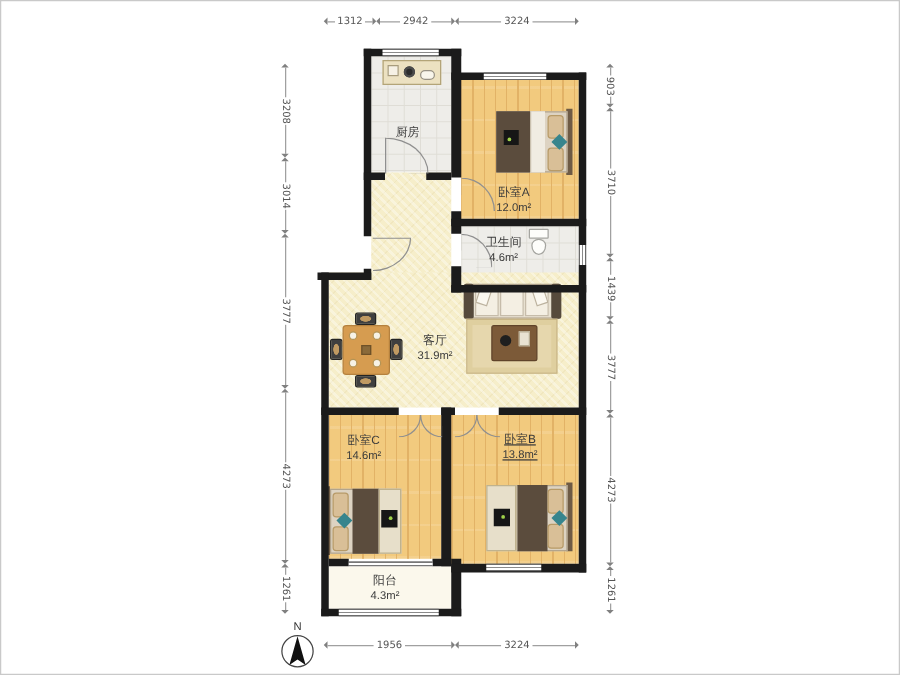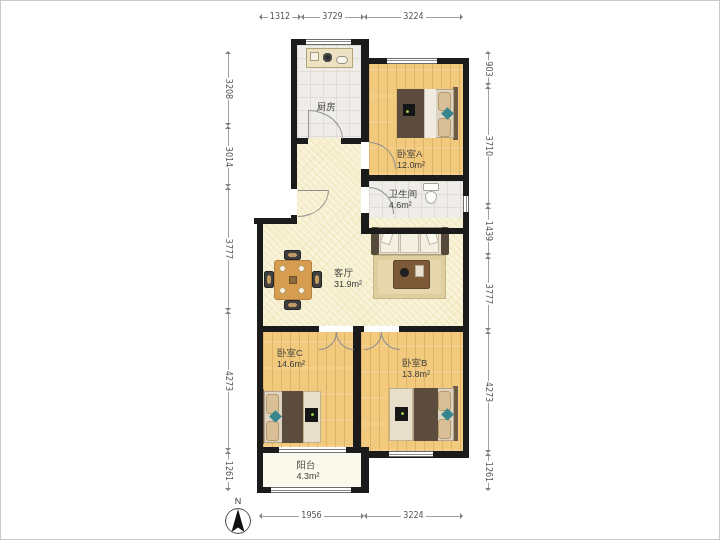--- a/index.html
+++ b/index.html
@@ -33,21 +33,21 @@
     #6b6b6b 0 1px,#fff 1px 2.5px,#8a8a8a 2.5px 3.5px,#fff 3.5px 5px,#6b6b6b 5px 6px);}
   .win-v{position:absolute;z-index:4;background:linear-gradient(to right,
     #6b6b6b 0 1px,#fff 1px 2.5px,#8a8a8a 2.5px 3.5px,#fff 3.5px 5px,#6b6b6b 5px 6px);}
   .slider{position:absolute;z-index:4;height:4px;
     background:linear-gradient(to bottom,#777 0 1px,#fff 1px 3px,#777 3px 4px);}
   .arc{position:absolute;z-index:3;border:0 solid #8f8f8f;}
   
   .fur{position:absolute;z-index:2;box-sizing:border-box;}
   
   .lbl{position:absolute;z-index:5;transform:translate(-50%,-50%);
-    color:var(--label-text,#3c3c3c);text-align:left;line-height:1.25;white-space:nowrap;}
+    color:var(--label-text,#3c3c3c);text-align:center;line-height:1.25;white-space:nowrap;}
   .lbl .rname{font-size:9.5px;}
   .lbl .rarea{font-size:9px;}
   
   .dim{position:absolute;z-index:6;display:flex;align-items:center;justify-content:flex-start;
     color:var(--dim-text,#555);font-size:8px;font-family:"DejaVu Sans",sans-serif;}
   .dim-h{height:12px;}
   .dim-v{flex-direction:column;width:12px;}
   .dline{background:var(--dim-line,#a0a0a0);}
   .dim-h .dline{height:1px;flex:1;}
   .dim-v .dline{width:1px;flex:1;}
@@ -190,40 +190,40 @@
     <div class="rarea">4.6m²</div>
   </div>
   <div class="lbl" style="left:347px;top:278px;">
     <div class="rname">客厅</div>
     <div class="rarea">31.9m²</div>
   </div>
   <div class="lbl" style="left:290px;top:358px;">
     <div class="rname">卧室C</div>
     <div class="rarea">14.6m²</div>
   </div>
-  <div class="lbl" style="left:415px;top:368px;">
+  <div class="lbl" style="left:415px;top:357px;text-decoration:underline;">
     <div class="rname">卧室B</div>
     <div class="rarea">13.8m²</div>
   </div>
   <div class="lbl" style="left:307px;top:470px;">
     <div class="rname">阳台</div>
     <div class="rarea">4.3m²</div>
   </div>
 
   <div class="dim dim-h" style="left:258px;top:10px;width:42px;">
     <span class="ah al"></span>
       <span class="dline"></span>
       <span class="dlabel">1312</span>
       <span class="dline"></span>
       <span class="ah ar"></span>
   </div>
   <div class="dim dim-h" style="left:300px;top:10px;width:63px;">
     <span class="ah al"></span>
       <span class="dline"></span>
-      <span class="dlabel">3729</span>
+      <span class="dlabel">2942</span>
       <span class="dline"></span>
       <span class="ah ar"></span>
   </div>
   <div class="dim dim-h" style="left:363px;top:10px;width:99px;">
     <span class="ah al"></span>
       <span class="dline"></span>
       <span class="dlabel">3224</span>
       <span class="dline"></span>
       <span class="ah ar"></span>
   </div>

